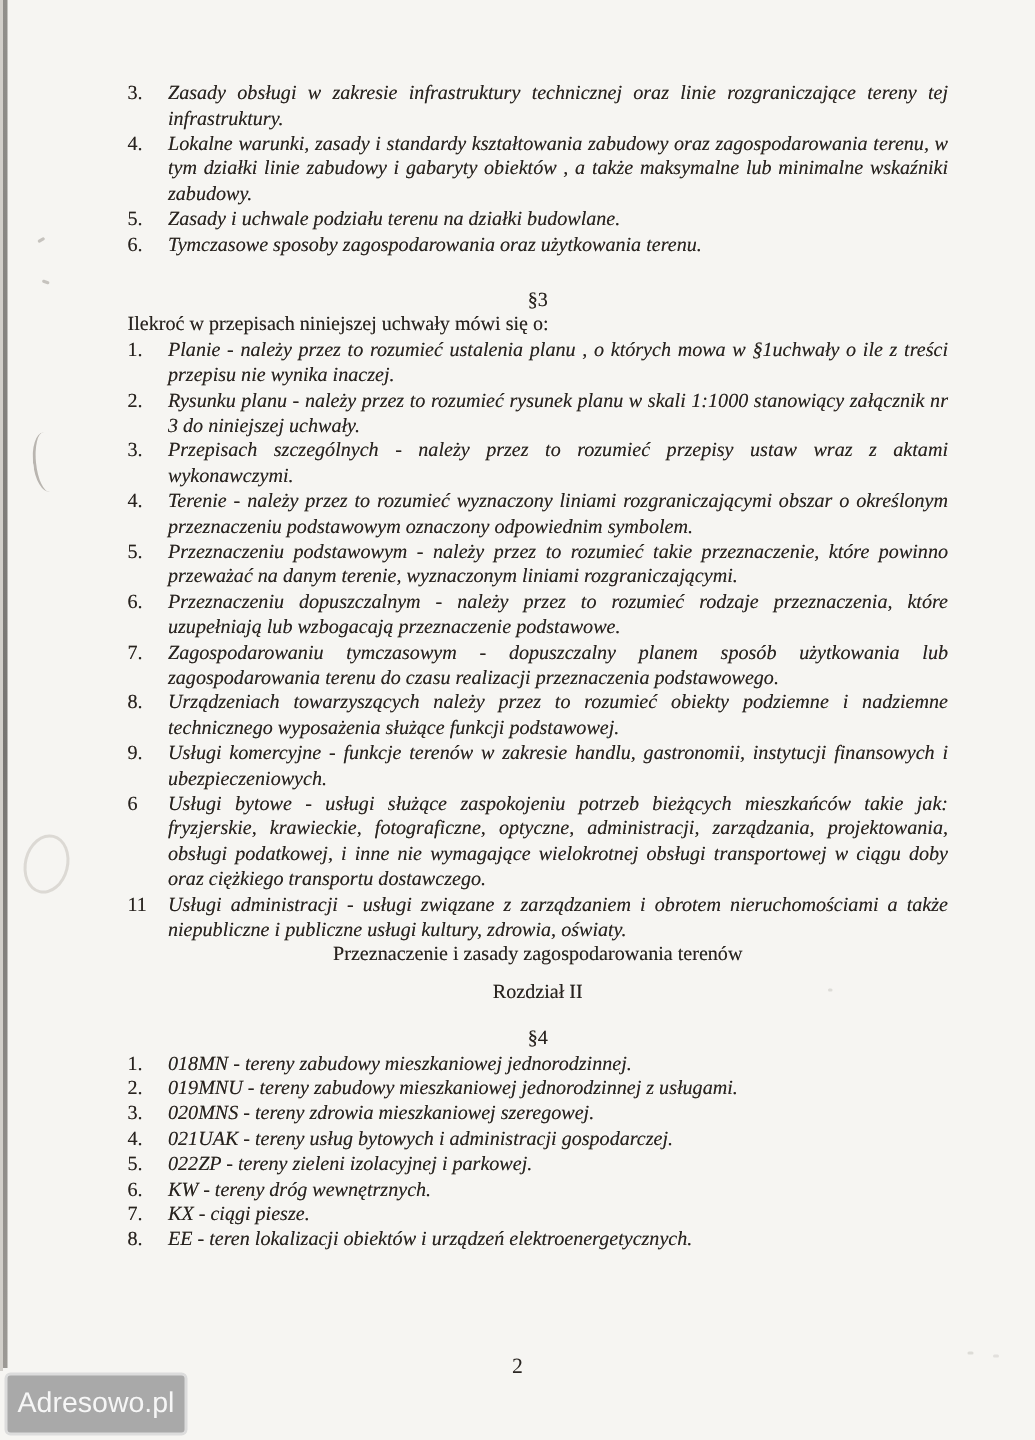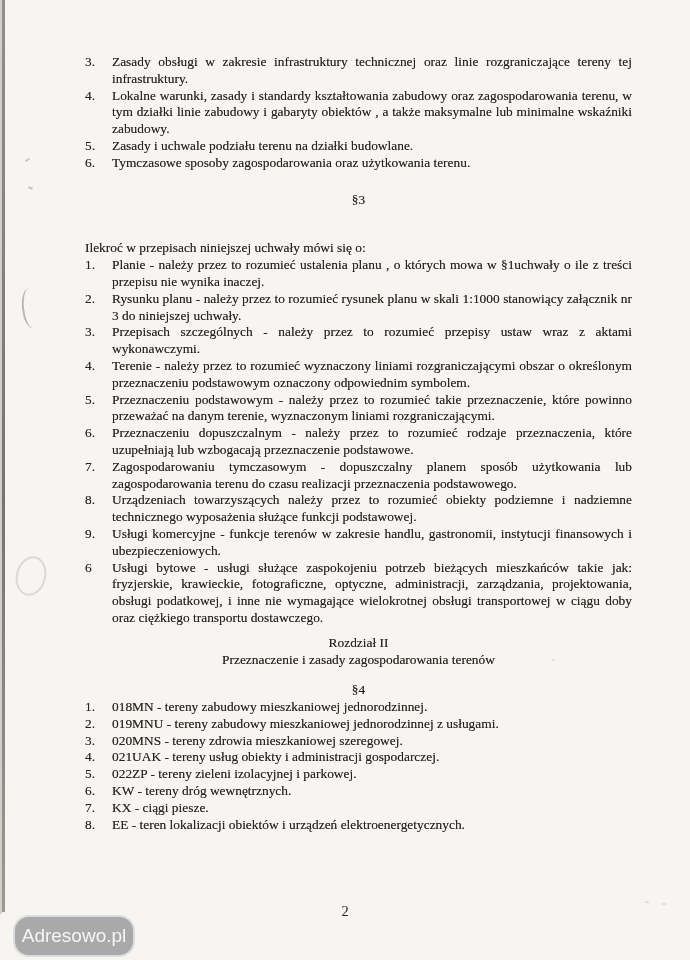--- a/index.html
+++ b/index.html
@@ -31,34 +31,34 @@
   
   .doc {
     position:absolute; left:85px; top:54px; width:547px;
     font-size:13.4px; line-height:16.8px;
     text-shadow:0 0 .4px rgba(45,38,32,.55);
   }
 
   .olist { }
   .li { display:flex; }
   .li .num { width:27px; flex:0 0 27px; }
-  .li .txt { flex:1; text-align:justify; }
+  .li .txt { flex:1; text-align:justify;font-style:italic; }
 
   .center { text-align:center; }
   .sec-head { margin-top:20px; }
   .chap-head { margin-top:8px; }
   .sec4-head { margin-top:14px; }
-  .intro { text-align:justify;margin-top:32px; }
+  .intro { text-align:justify; }
 
   .page-num { position:absolute; top:903px; left:0; width:690px; text-align:center;
               font-size:14.5px; color:#2b2723; }
 
   .watermark {
-    position:absolute; left:13px; bottom:3px; width:122px; height:42px;
-    background:#a9a9a9; border:2px solid #dcdcdc; border-radius:16px; box-sizing:border-box;
+    position:absolute; left:3px; bottom:3px; width:122px; height:42px;
+    background:#a9a9a9; border:2px solid #dcdcdc; border-radius:4px; box-sizing:border-box;
     display:flex; align-items:center; justify-content:center;
     font-family:"Liberation Sans", sans-serif; font-size:19px; color:#f6f6f6;
     text-shadow:none;
   }
 </style>
 </head>
 <body>
 
 <div class="page">
 
@@ -129,42 +129,46 @@
         <span class="txt">Urządzeniach towarzyszących należy przez to rozumieć obiekty podziemne i nadziemne technicznego wyposażenia służące funkcji podstawowej.</span>
       </div>
       <div class="li">
         <span class="num">9.</span>
         <span class="txt">Usługi komercyjne - funkcje terenów w zakresie handlu, gastronomii, instytucji finansowych i ubezpieczeniowych.</span>
       </div>
       <div class="li">
         <span class="num">6</span>
         <span class="txt">Usługi bytowe - usługi służące zaspokojeniu potrzeb bieżących mieszkańców takie jak: fryzjerskie, krawieckie, fotograficzne, optyczne, administracji, zarządzania, projektowania, obsługi podatkowej, i inne nie wymagające wielokrotnej obsługi transportowej w ciągu doby oraz ciężkiego transportu dostawczego.</span>
       </div>
+      <div class="li">
+        <span class="num">11</span>
+        <span class="txt">Usługi administracji - usługi związane z zarządzaniem i obrotem nieruchomościami a także niepubliczne i publiczne usługi kultury, zdrowia, oświaty.</span>
+      </div>
     </div>
 
+    <div class="center">Przeznaczenie i zasady zagospodarowania terenów</div>
     <div class="center chap-head">Rozdział II</div>
-    <div class="center">Przeznaczenie i zasady zagospodarowania terenów</div>
 
     <div class="center sec4-head">§4</div>
     <div class="olist">
       <div class="li">
         <span class="num">1.</span>
         <span class="txt">018MN - tereny zabudowy mieszkaniowej jednorodzinnej.</span>
       </div>
       <div class="li">
         <span class="num">2.</span>
         <span class="txt">019MNU - tereny zabudowy mieszkaniowej jednorodzinnej z usługami.</span>
       </div>
       <div class="li">
         <span class="num">3.</span>
         <span class="txt">020MNS - tereny zdrowia mieszkaniowej szeregowej.</span>
       </div>
       <div class="li">
         <span class="num">4.</span>
-        <span class="txt">021UAK - tereny usług obiekty i administracji gospodarczej.</span>
+        <span class="txt">021UAK - tereny usług bytowych i administracji gospodarczej.</span>
       </div>
       <div class="li">
         <span class="num">5.</span>
         <span class="txt">022ZP - tereny zieleni izolacyjnej i parkowej.</span>
       </div>
       <div class="li">
         <span class="num">6.</span>
         <span class="txt">KW - tereny dróg wewnętrznych.</span>
       </div>
       <div class="li">

